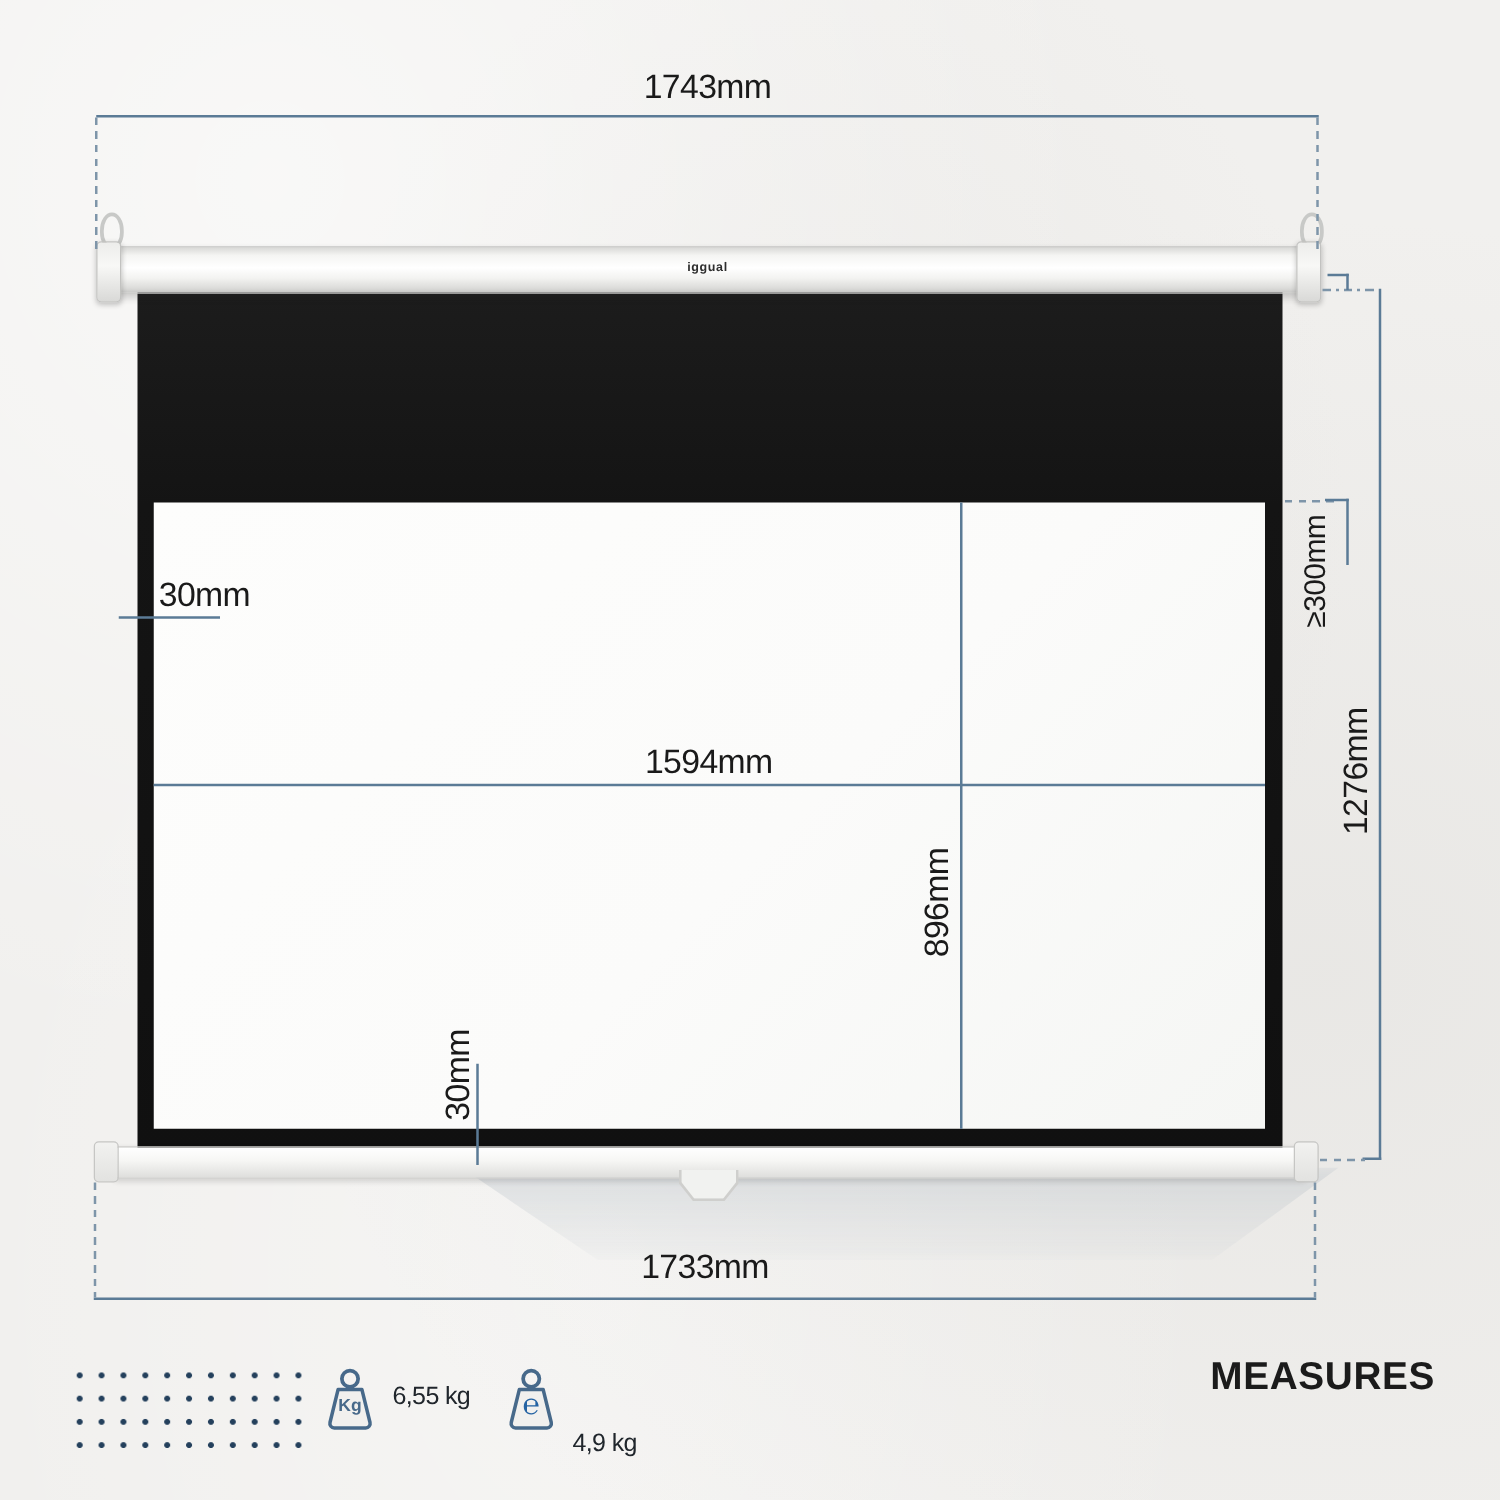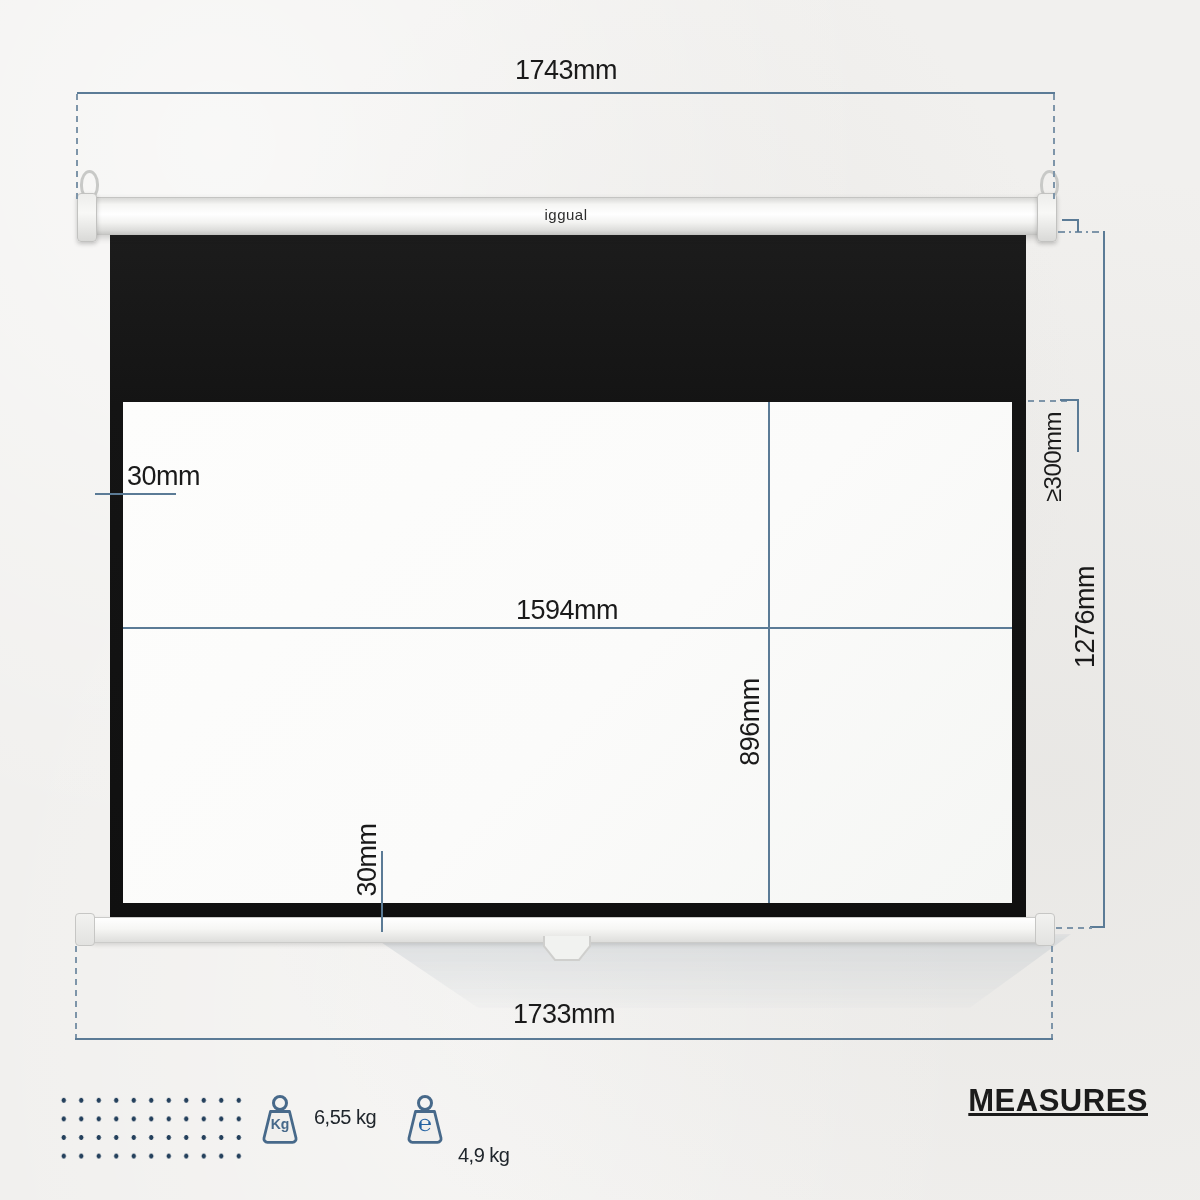--- a/index.html
+++ b/index.html
@@ -23,21 +23,21 @@
     background:linear-gradient(180deg,#d9d9d7 0%,#f5f5f3 18%,#ffffff 45%,#f3f3f1 68%,#dcdcda 90%,#c9c9c7 100%);
     border:1px solid #c4c4c2;box-shadow:0 3px 6px rgba(40,40,40,0.20);z-index:4;}
   .cap{top:193px;width:18px;height:47px;border-radius:4px;
     background:linear-gradient(180deg,#ededeb 0%,#f8f8f6 40%,#d9d9d7 100%);
     border:1px solid #c2c2c0;box-shadow:0 2px 4px rgba(40,40,40,0.25);z-index:5;}
   .cap-left{left:77px;} .cap-right{left:1037px;}
   .hook{top:170px;width:13px;height:23px;border:3px solid #c8c9c7;border-radius:50% 50% 45% 45%;
     background:transparent;z-index:3;}
   .hook-left{left:80px;} .hook-right{left:1040px;}
   .logo{left:566px;top:214px;transform:translate(-50%,-50%);
-    font-size:15px;font-weight:normal;color:#2e2e2e;letter-spacing:0.5px;z-index:6;text-align:right;}
+    font-size:10px;font-weight:bold;color:#2e2e2e;letter-spacing:0.5px;z-index:6;text-align:right;}
   
   .bar{left:90px;top:917px;width:954px;height:24px;border-radius:5px;
     background:linear-gradient(180deg,#ffffff 0%,#f6f6f4 45%,#dededc 100%);
     border:1px solid #cbcbc9;box-shadow:0 2px 4px rgba(40,40,40,0.15);z-index:4;}
   .bcap{top:913px;width:18px;height:31px;border-radius:4px;
     background:linear-gradient(180deg,#f2f2f0 0%,#e2e2e0 100%);
     border:1px solid #c6c6c4;z-index:5;}
   .bcap-left{left:75px;} .bcap-right{left:1035px;}
   .handle-outer{left:543px;top:936px;width:48px;height:25px;background:#cfcfcd;
     clip-path:polygon(0 0,100% 0,100% 42%,76% 100%,24% 100%,0 42%);z-index:5;}
@@ -57,21 +57,21 @@
   
   .dotgrid{left:53px;top:1089px;width:190px;height:70px;
     background-image:radial-gradient(circle,#24405c 2.1px,transparent 2.6px);
     background-size:17.5px 18.6px;background-position:2px 2px;z-index:2;}
   .spec-icon{width:44px;height:52px;z-index:2;text-decoration:underline;}
   .badge{position:absolute;left:50%;top:58%;transform:translate(-50%,-50%);white-space:nowrap;}
   .badge-kg{font-size:14px;font-weight:bold;color:#47698a;letter-spacing:0;}
   .badge-e{font-size:23px;color:#2563a3;font-family:"Liberation Serif",serif;font-style:italic;}
   .spec-value{font-size:20px;color:#20262c;letter-spacing:-0.5px;white-space:nowrap;z-index:2;}
   .footer-title{right:52px;top:1083px;text-align:right;font-size:31px;font-weight:bold;
-    color:#1b1b1b;letter-spacing:0.5px;line-height:36px;z-index:2;text-decoration:underline;}
+    color:#1b1b1b;letter-spacing:0.5px;line-height:36px;z-index:2;}
 </style>
 </head>
 <body>
 
 <div id="canvas">
 
   <div class="abs screen-shadow"></div>
   <div class="abs fabric"></div>
   <div class="abs viewing"></div>
 

